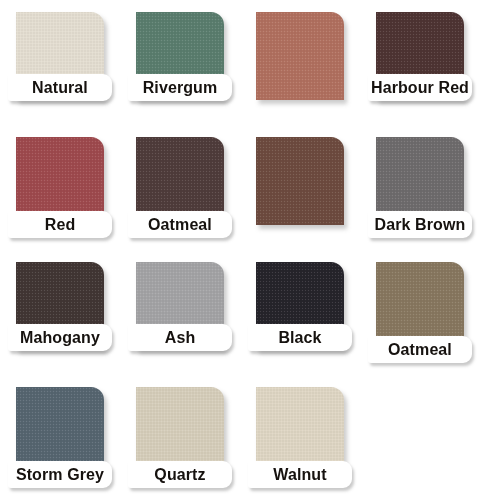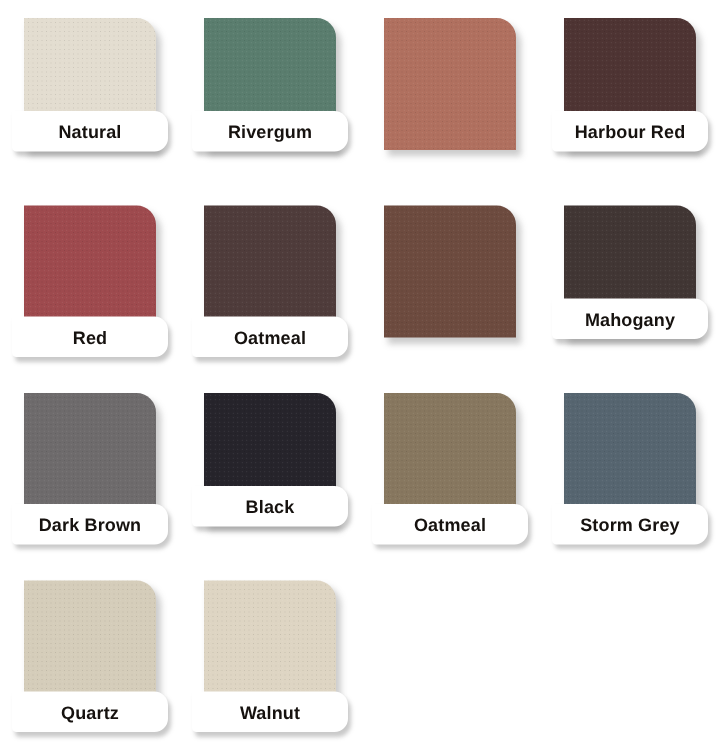--- a/index.html
+++ b/index.html
@@ -70,21 +70,21 @@
     box-shadow: 2px 3px 3px rgba(120,120,120,0.40);
     display: flex;
     align-items: center;
     justify-content: center;
   }
   
   .plate-high { top: 74px; }
   .plate-low  { top: 86px; }
 
   .swatch-label span {
-    font-size: 12px;
+    font-size: 16px;
     font-weight: bold;
     color: #16120f;
     letter-spacing: 0.1px;
     white-space: nowrap;
   }
 </style>
 </head>
 <body>
 
 <div id="swatch-grid">
@@ -118,29 +118,35 @@
     <div class="swatch-cell">
       <div class="swatch-tile" style="background-color: rgb(79, 60, 59);"></div>
       <div class="swatch-label plate-low">
         <span>Oatmeal</span>
       </div>
     </div>
     <div class="swatch-cell">
       <div class="swatch-tile" style="background-color: rgb(109, 75, 63);"></div>
     </div>
     <div class="swatch-cell">
+      <div class="swatch-tile" style="background-color: rgb(110, 107, 108);"></div>
+      <div class="swatch-label plate-low">
+        <span>Dark Brown</span>
+      </div>
+    </div>
+    <div class="swatch-cell">
       <div class="swatch-tile" style="background-color: rgb(65, 54, 52);"></div>
       <div class="swatch-label plate-high">
         <span>Mahogany</span>
       </div>
     </div>
     <div class="swatch-cell">
-      <div class="swatch-tile" style="background-color: rgb(110, 107, 108);"></div>
-      <div class="swatch-label plate-low">
-        <span>Dark Brown</span>
+      <div class="swatch-tile" style="background-color: rgb(163, 163, 165);"></div>
+      <div class="swatch-label plate-high">
+        <span>Ash</span>
       </div>
     </div>
     <div class="swatch-cell">
       <div class="swatch-tile" style="background-color: rgb(38, 36, 43);"></div>
       <div class="swatch-label plate-high">
         <span>Black</span>
       </div>
     </div>
     <div class="swatch-cell">
       <div class="swatch-tile" style="background-color: rgb(135, 119, 95);"></div>

